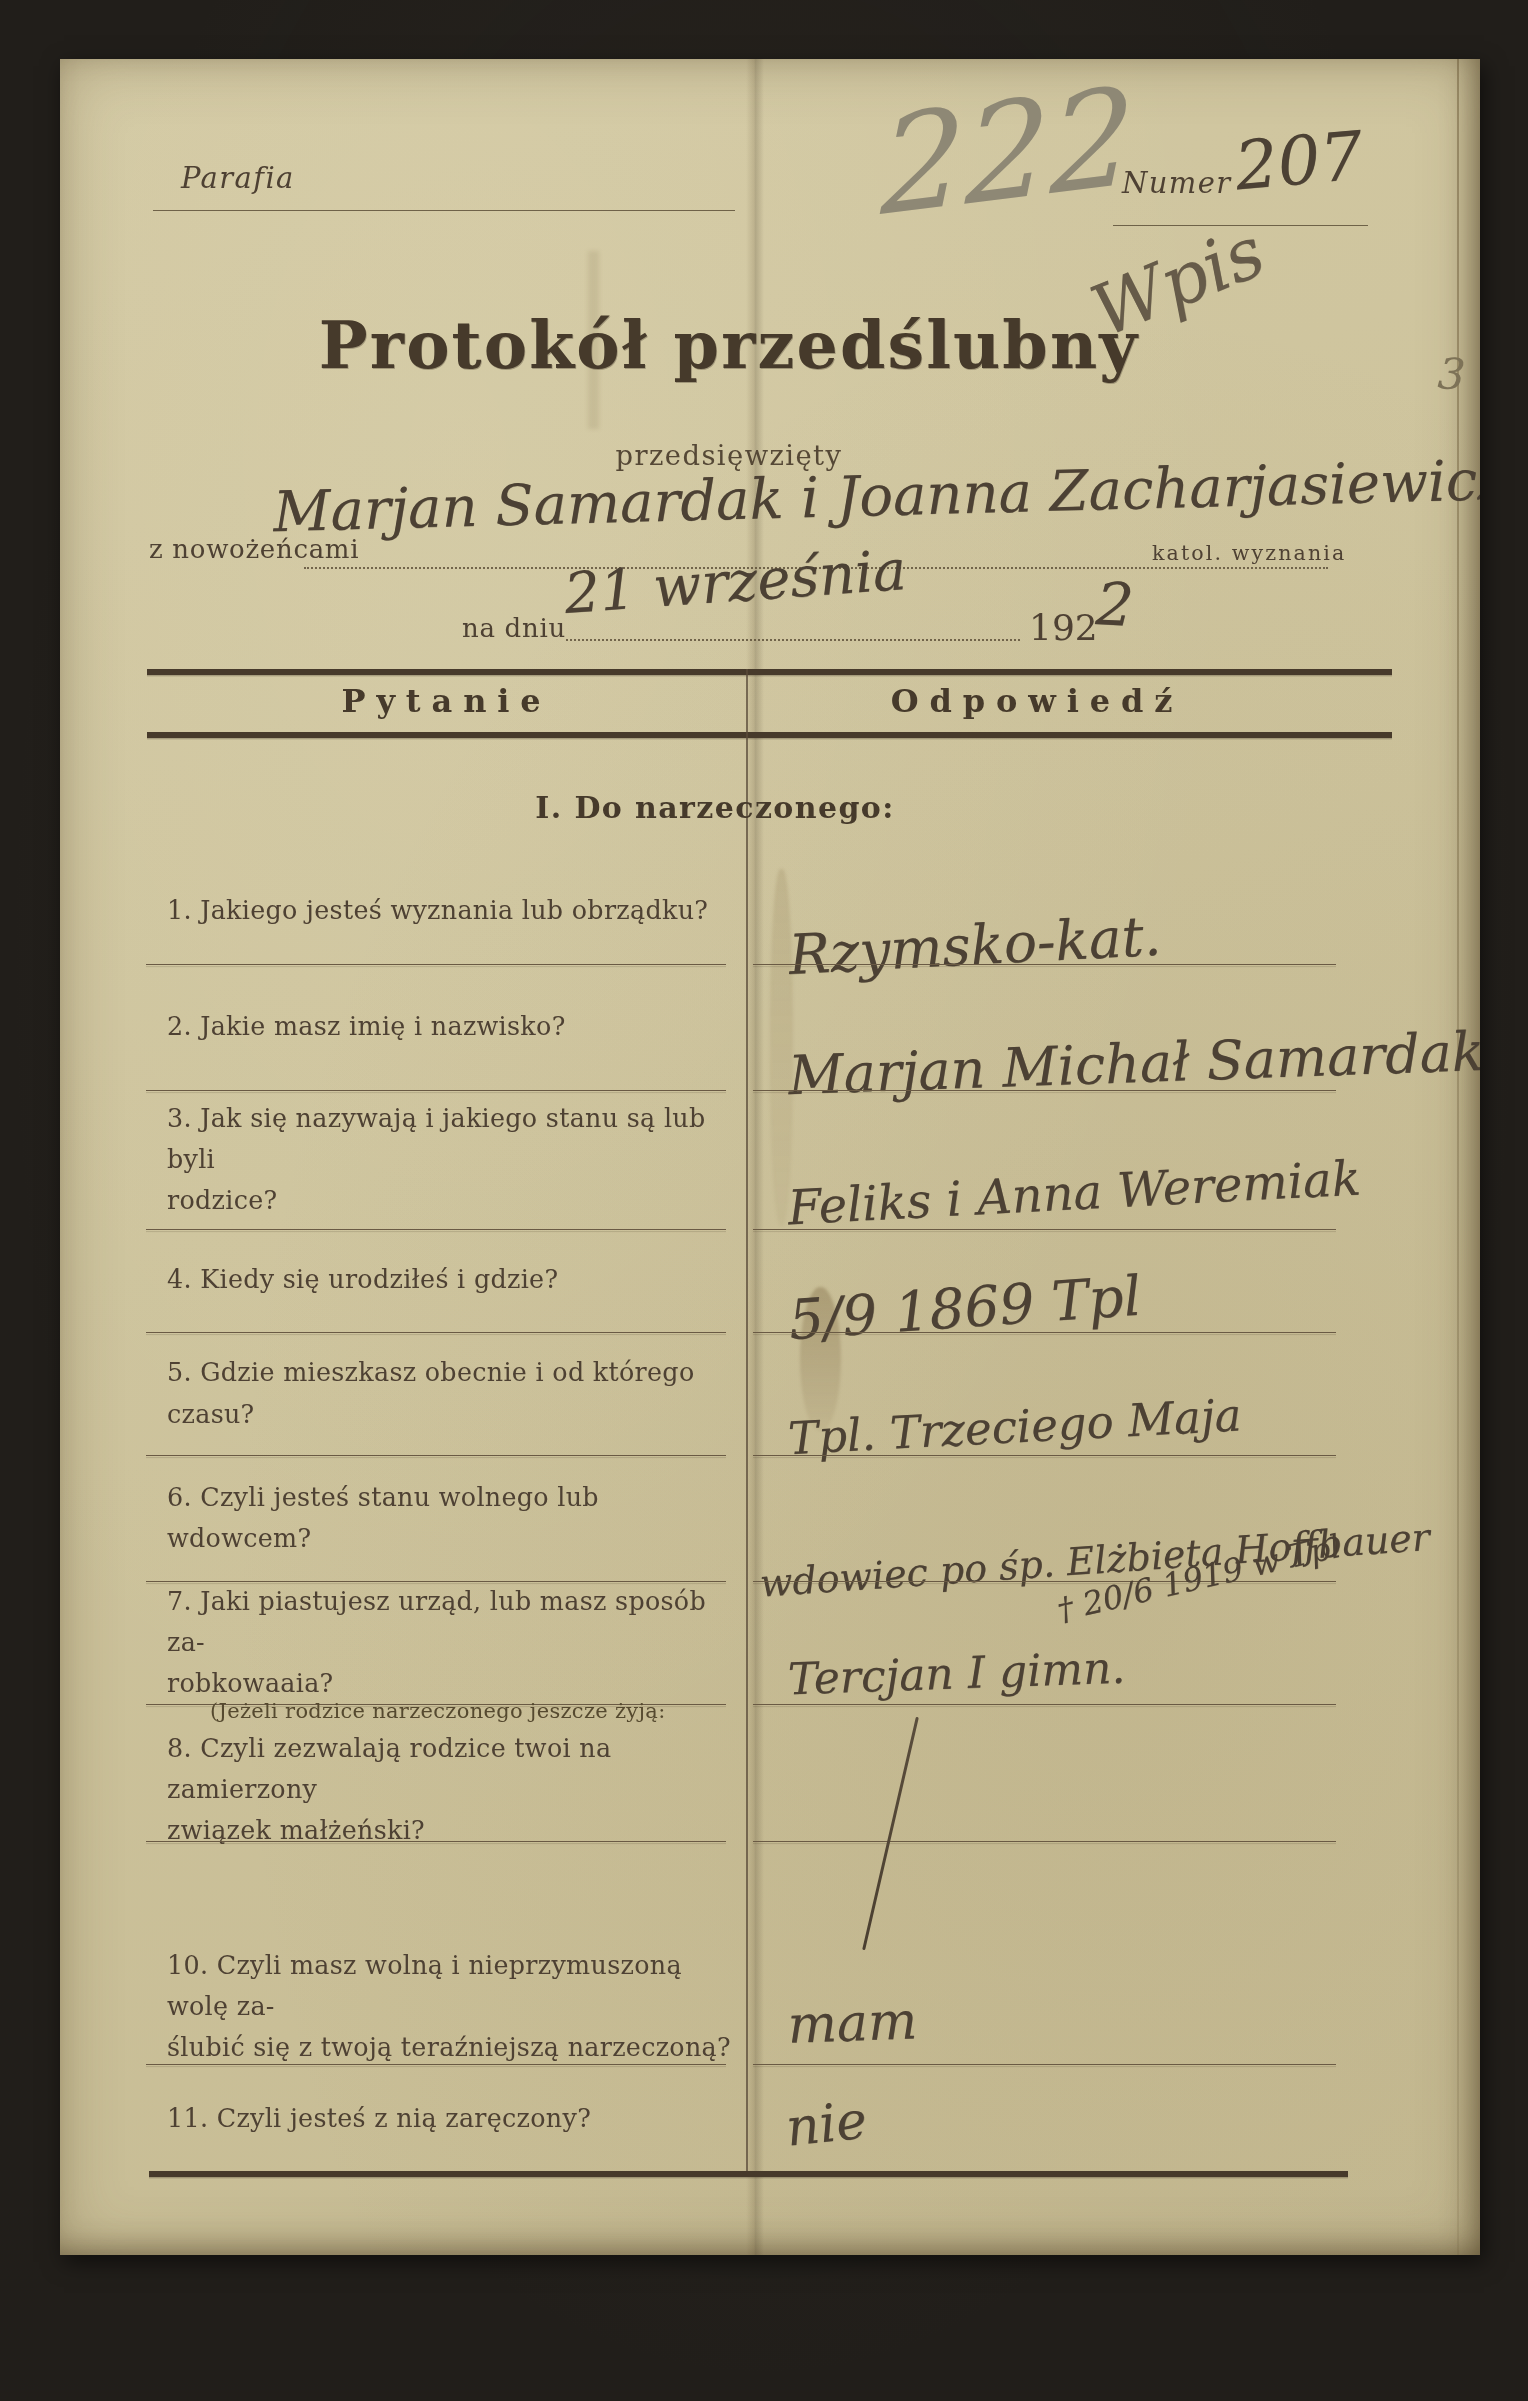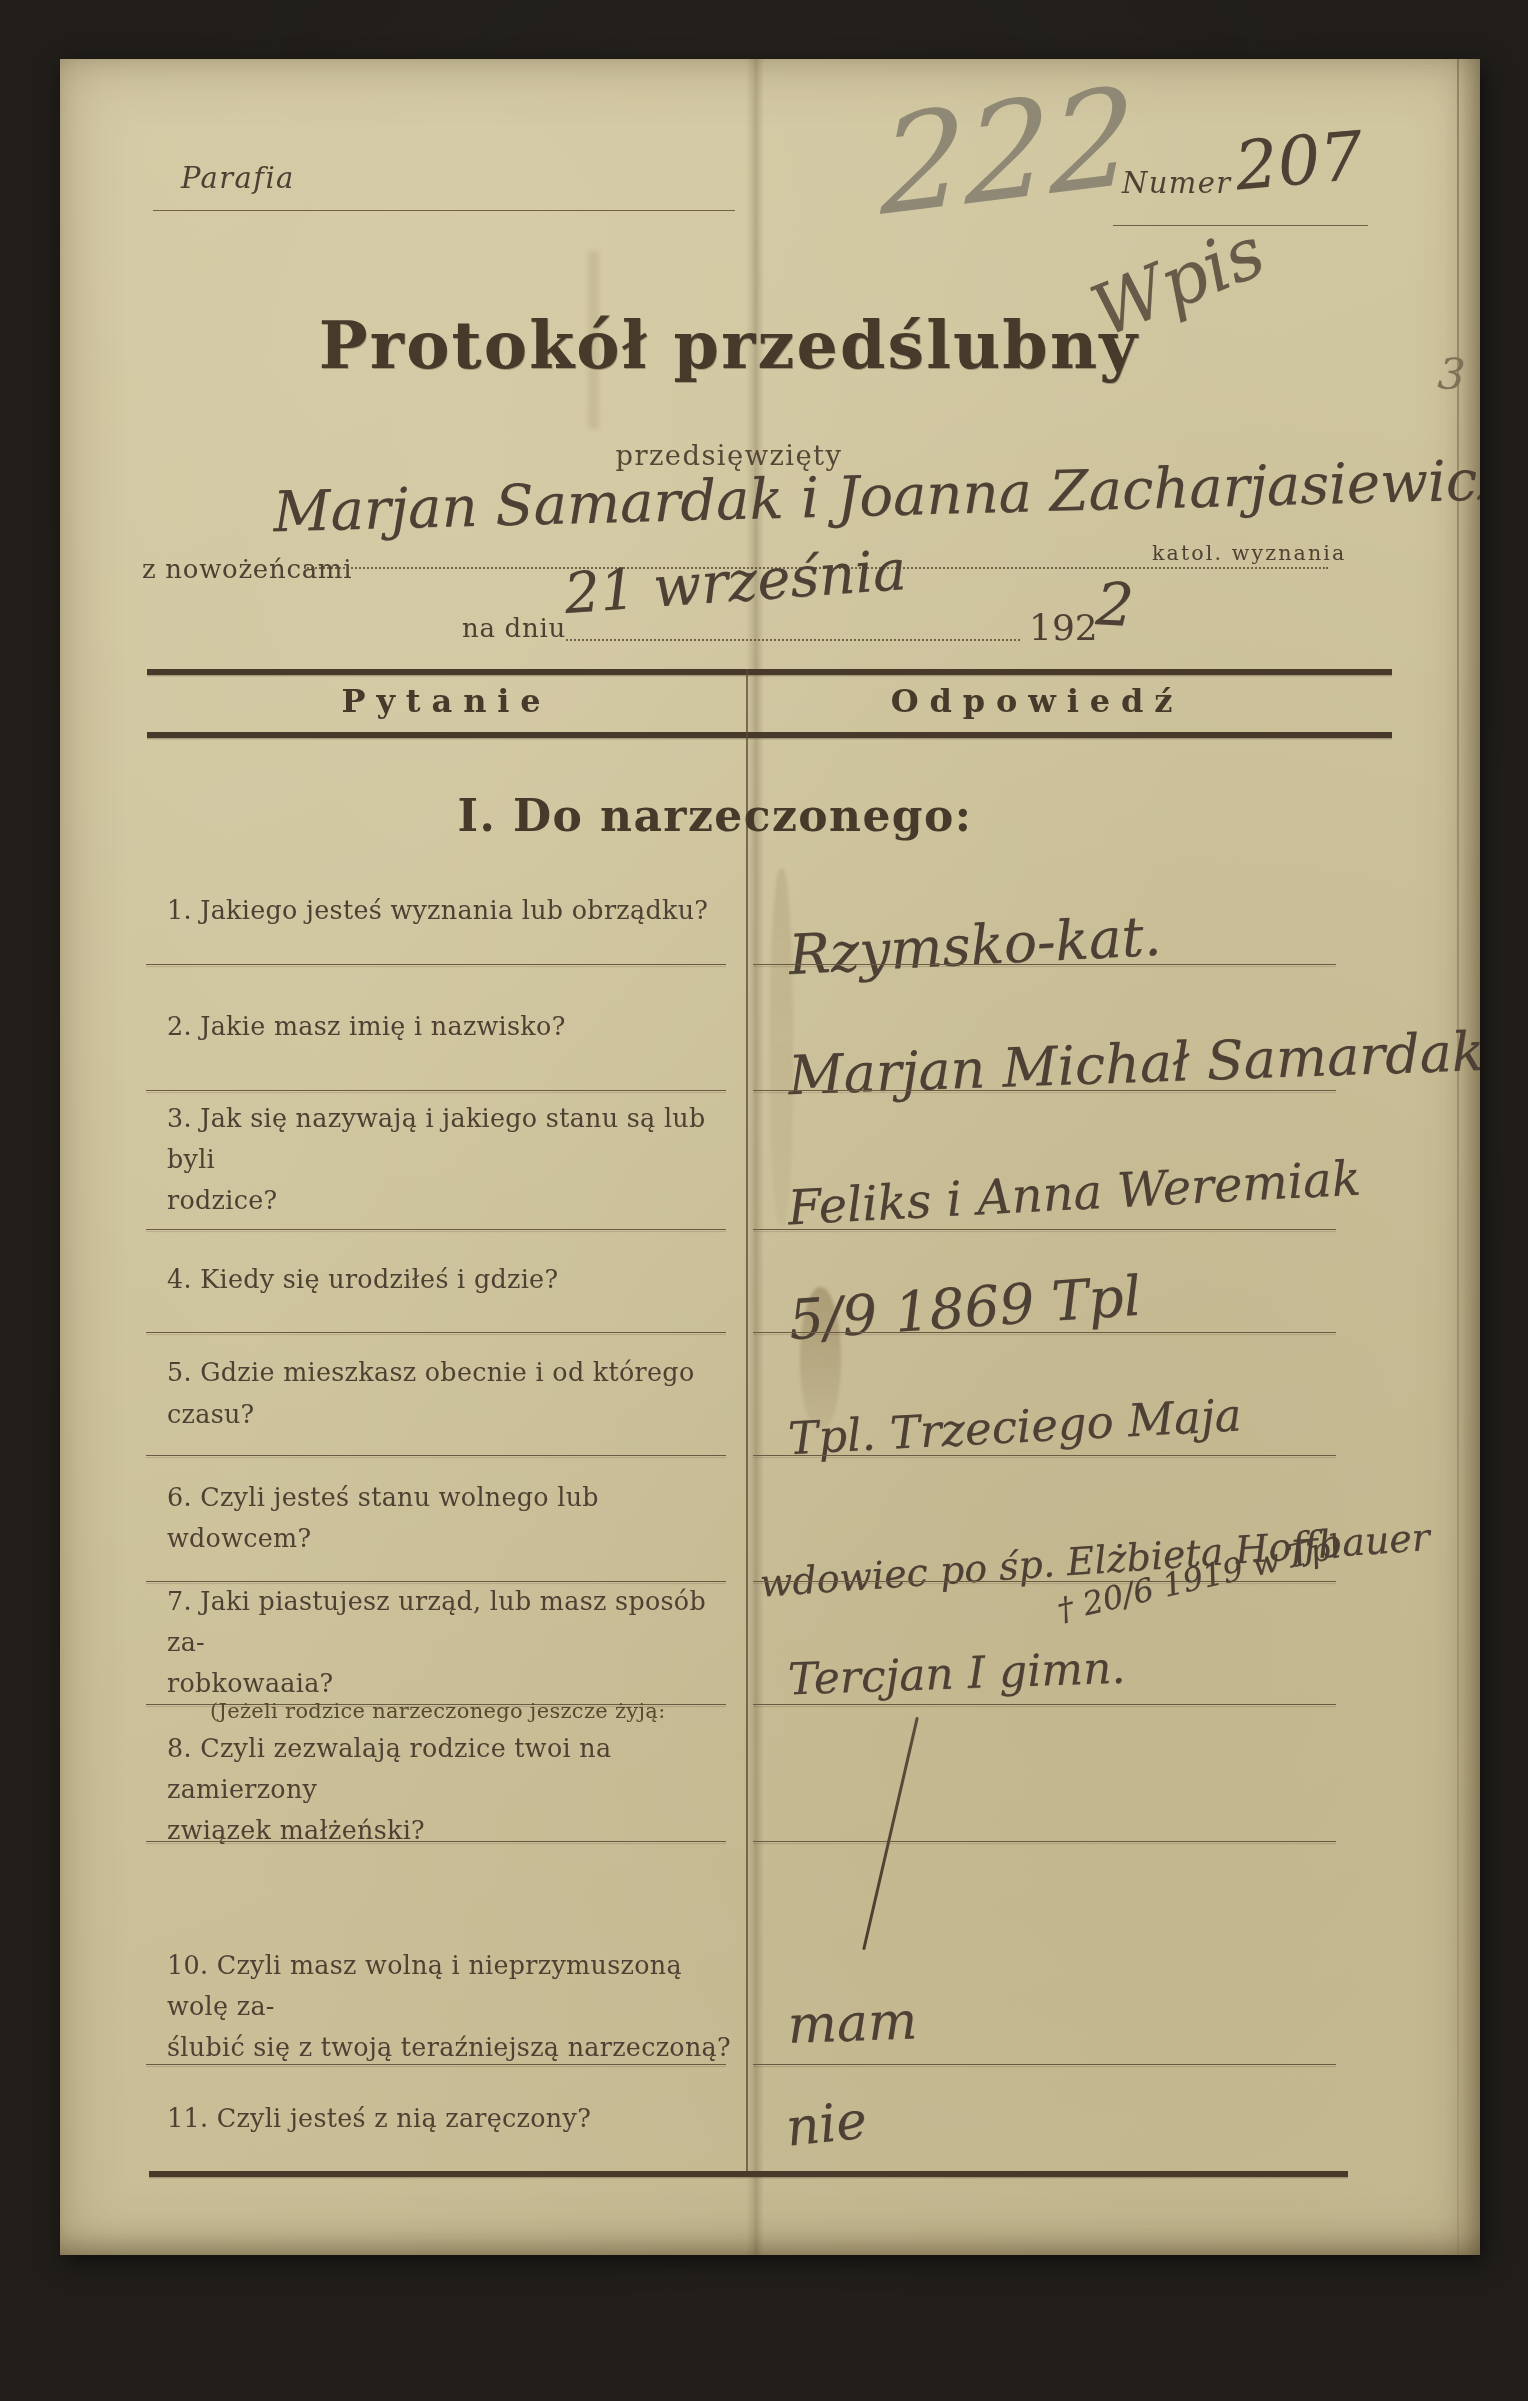--- a/index.html
+++ b/index.html
@@ -61,21 +61,21 @@
 
   
   .thick-rule{position:absolute;height:6.2px;background:#473a2b;box-shadow:0 1.4px 0 rgba(71,58,43,0.3);}
   .col-divider{position:absolute;left:686px;top:610px;width:2.1px;height:1507px;background:#5a4b39;opacity:.75;}
   .header-cell{
     position:absolute;top:623px;font-size:32px;font-weight:bold;letter-spacing:0.34em;
     color:#463a2b;text-align:center;
   }
   .section-title{
     position:absolute;left:0;right:110px;top:731px;text-align:center;
-    font-size:44px;font-weight:bold;letter-spacing:1.4px;color:#463a2b;
+    font-size:30px;font-weight:bold;letter-spacing:1.4px;color:#463a2b;
   }
   .row{position:absolute;left:0;width:100%;}
   .q{
     position:absolute;left:107px;top:0;bottom:0;width:583px;
     display:flex;flex-direction:column;justify-content:center;
     font-size:25.4px;line-height:1.62;color:#4e4133;white-space:pre-line;letter-spacing:0.3px;
   }
   .q-note{font-size:21px;padding-left:43px;letter-spacing:0.3px;color:#55492f;}
   .a{
     position:absolute;left:687px;top:0;right:0;bottom:0;
@@ -108,21 +108,21 @@
   <div class="hw" style="position:absolute;left:1175px;top:69px;font-size:67px;transform:rotate(-5deg);">207</div>
   <div class="solid-line" style="left:1053px;top:166px;width:255px;"></div>
 
   <div class="hw" style="position:absolute;left:1029px;top:187px;font-size:71px;transform:rotate(-22deg);opacity:.8;">Wpis</div>
 
   <div class="hw pencil" style="position:absolute;left:1378px;top:294px;font-size:43px;transform:rotate(4deg);color:#7d7257;">3</div>
 
   <div class="doc-title">Protokół przedślubny</div>
   <div class="doc-subtitle">przedsięwzięty</div>
 
-  <div class="print" style="position:absolute;left:82px;top:475px;font-size:26px;letter-spacing:0.7px;margin-top:20px;">z nowożeńcami</div>
+  <div class="print" style="position:absolute;left:89px;top:475px;font-size:26px;letter-spacing:0.7px;">z nowożeńcami</div>
   <div class="hw" style="position:absolute;left:213px;top:409px;font-size:56px;transform:rotate(-1.5deg);">Marjan Samardak i Joanna Zacharjasiewicz</div>
   <div class="dotted-line" style="left:244px;top:508px;width:1024px;"></div>
   <div class="print" style="position:absolute;left:1092px;top:482px;font-size:20.6px;letter-spacing:2.1px;">katol. wyznania</div>
 
   <div class="print" style="position:absolute;left:402px;top:554px;font-size:26px;letter-spacing:0.7px;">na dniu</div>
   <div class="hw" style="position:absolute;left:504px;top:495px;font-size:56px;transform:rotate(-4deg);">21 września</div>
   <div class="dotted-line" style="left:506px;top:580px;width:454px;"></div>
   <div class="print" style="position:absolute;left:969px;top:548px;font-size:36px;">192</div>
   <div class="hw" style="position:absolute;left:1036px;top:516px;font-size:59px;transform:rotate(3deg);">2</div>
 

